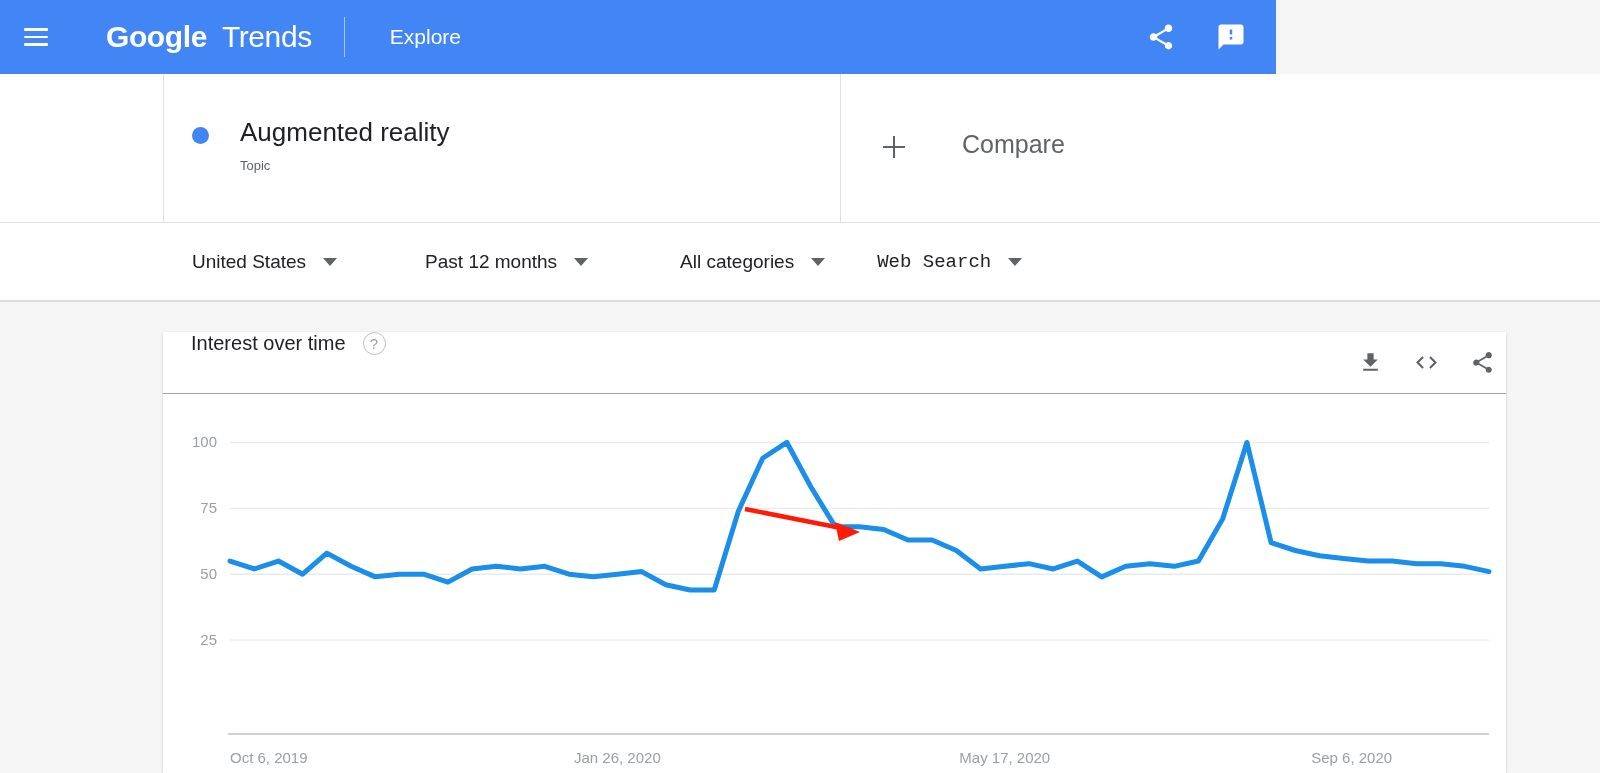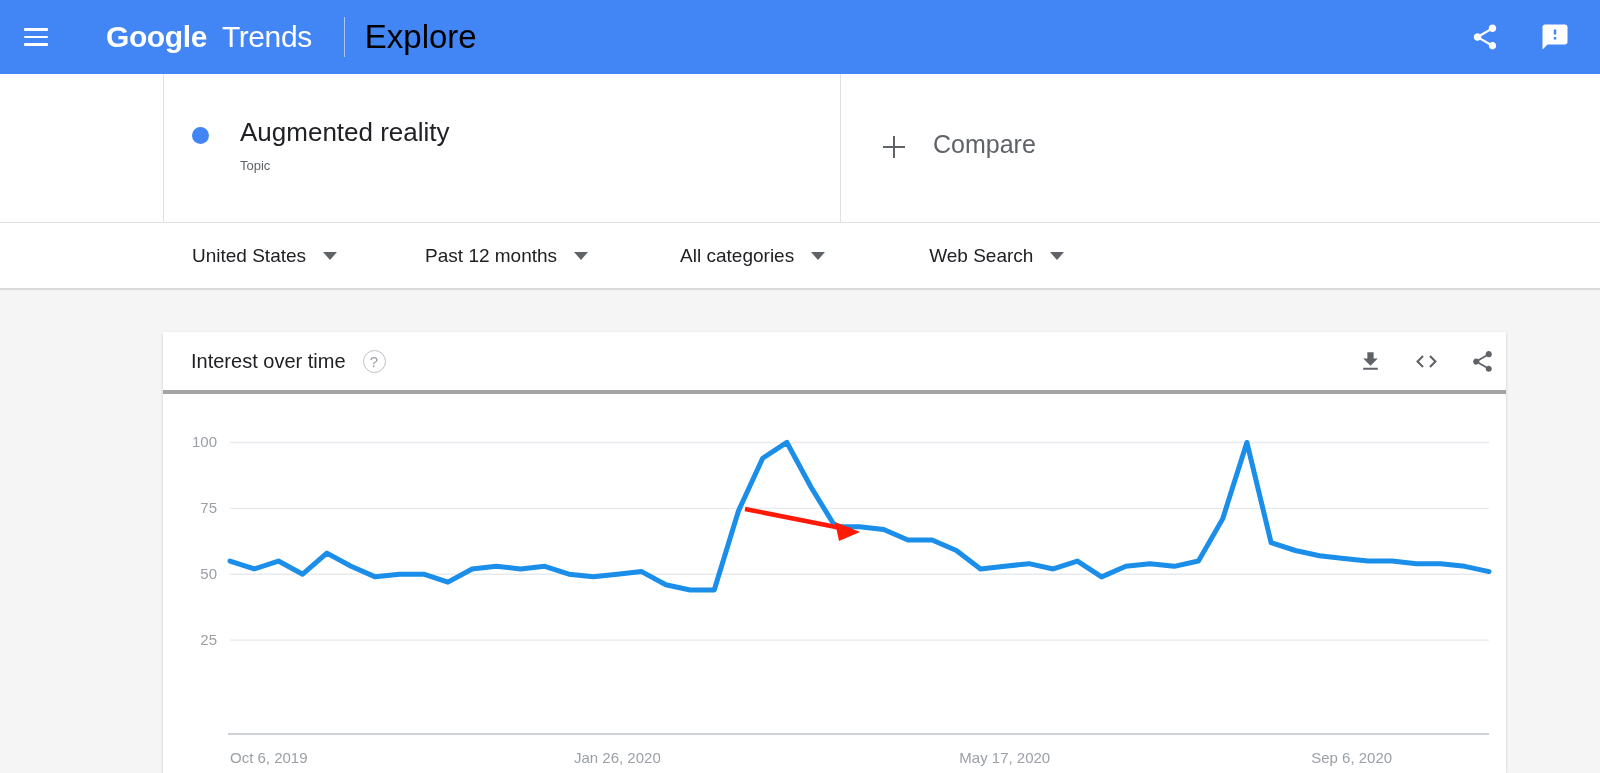--- a/index.html
+++ b/index.html
@@ -11,21 +11,21 @@
     background: #ffffff;
     font-family: "Liberation Sans", sans-serif;
     -webkit-font-smoothing: antialiased;
   }
 
   .page { position: relative; width: 1600px; height: 773px; background: #f5f5f5; }
 
   
   .appbar {
     position: absolute; top: 0; left: 0;
-    width: 1600px; height: 74px;
+    width: 1276px; height: 74px;
     background: #4285f4;
     display: flex; align-items: center;
   }
   .hamburger {
     margin-left: 24px; width: 30px; height: 30px;
     display: flex; flex-direction: column; justify-content: center;
     gap: 5px; cursor: pointer;
   }
   .hamburger span { display: block; height: 2.5px; background: #fff; border-radius: 1px; }
   .hamburger span:nth-child(1) { width: 24px; }
@@ -43,23 +43,23 @@
   }
   .brand .g { font-weight: bold; }
   .brand .t { font-weight: 400; margin-left: 15px; }
 
   .bar-divider {
     width: 1px; height: 40px;
     background: rgba(255,255,255,0.55);
     margin-left: 32px;
   }
   .explore {
-    margin-left: 20px;
-    color: #000000;
-    font-size: 33px;
+    margin-left: 45px;
+    color: #ffffff;
+    font-size: 21px;
     font-weight: 400;
     white-space: nowrap;
     cursor: pointer;
   }
 
   .appbar-right {
     margin-left: auto; margin-right: 30px;
     display: flex; align-items: center; gap: 40px;
   }
   .icon-btn { cursor: pointer; display: flex; align-items: center; justify-content: center; }
@@ -88,67 +88,68 @@
     font-size: 26px; color: #202124; line-height: 1.1;
     font-weight: 400;
   }
   .term-type { font-size: 13px; color: #5f6368; margin-top: 11px; }
 
   .compare-cell {
     flex: 1; height: 100%;
     display: flex; align-items: flex-start;
     padding-top: 56px; padding-left: 42px;
     cursor: pointer;
+    gap: 29px;
   }
   .plus-icon {
     position: relative; width: 22px; height: 22px; flex: 0 0 auto; margin-top: 6px;
   }
   .plus-icon::before, .plus-icon::after {
     content: ""; position: absolute; background: #5f6368;
   }
   .plus-icon::before { left: 0; top: 10px; width: 22px; height: 2px; }
   .plus-icon::after { top: 0; left: 10px; height: 22px; width: 2px; }
   .compare-label { margin-left: 28px; font-size: 25px; color: #5f6368; }
 
   
   .filter-bar {
     position: absolute; top: 222px; left: 0;
-    width: 1600px; height: 68px;
+    width: 1600px; height: 80px;
     background: #fff;
     border-top: 1px solid #e0e0e0;
     border-bottom: 2px solid #dadada;
     display: flex; align-items: center;
   }
   .filter-item {
     display: flex; align-items: center;
     font-size: 19px; color: #202124;
     cursor: pointer; white-space: nowrap;
   }
   .f1 { margin-left: 192px; }
   .f2 { margin-left: 88px; }
   .f3 { margin-left: 92px; }
-  .f4 { margin-left: 104px; }
+  .f4 { margin-left: 52px; font-family: Liberation Mono, monospace; }
   .caret {
     margin-left: 17px;
     width: 0; height: 0;
     border-left: 7px solid transparent;
     border-right: 7px solid transparent;
     border-top: 8px solid #5f6368;
   }
 
   
   .card {
     position: absolute; top: 332px; left: 163px;
     width: 1343px; height: 441px;
     background: #fff;
     box-shadow: 0 1px 2px rgba(60,64,67,0.18), 0 1px 3px rgba(60,64,67,0.08);
   }
   .card-header {
-    height: 62px; border-bottom: 4px solid #a3a3a3;
-    display: flex; align-items: center; padding: 0 11px 0 28px;
+    height: 62px; border-bottom: 1px solid #a3a3a3;
+    display: flex; padding: 0 11px 0 28px;
   }
   .card-title { font-size: 20px; color: #202124; }
   .help-icon {
     margin-left: 17px; width: 23px; height: 23px;
     border: 1.6px solid #bdc1c6; border-radius: 50%;
     color: #9aa0a6; font-size: 15px;
     display: flex; align-items: center; justify-content: center;
     cursor: pointer; line-height: 1;
   }
   .card-actions { margin-left: auto; display: flex; align-items: center; gap: 31px; }

